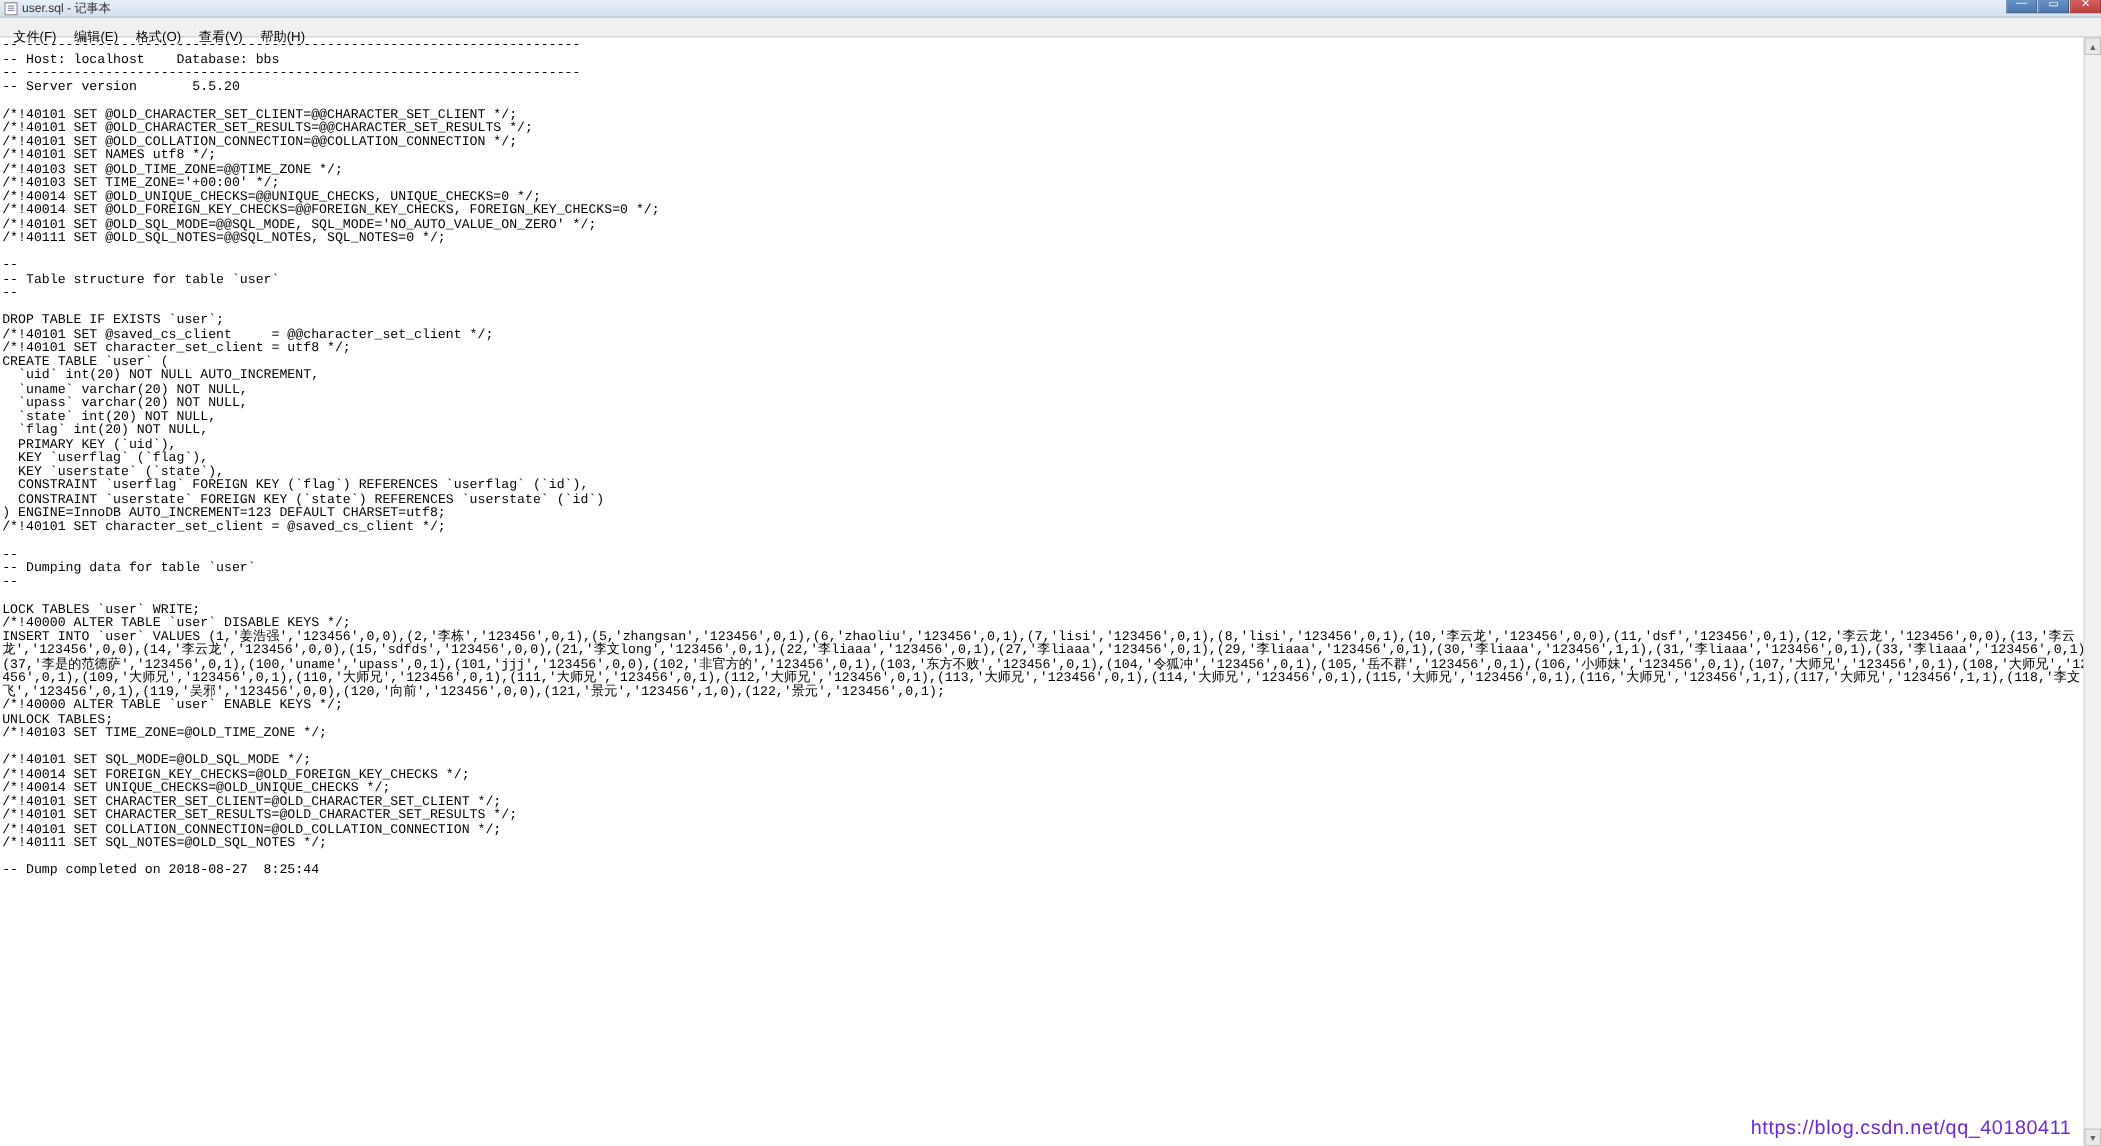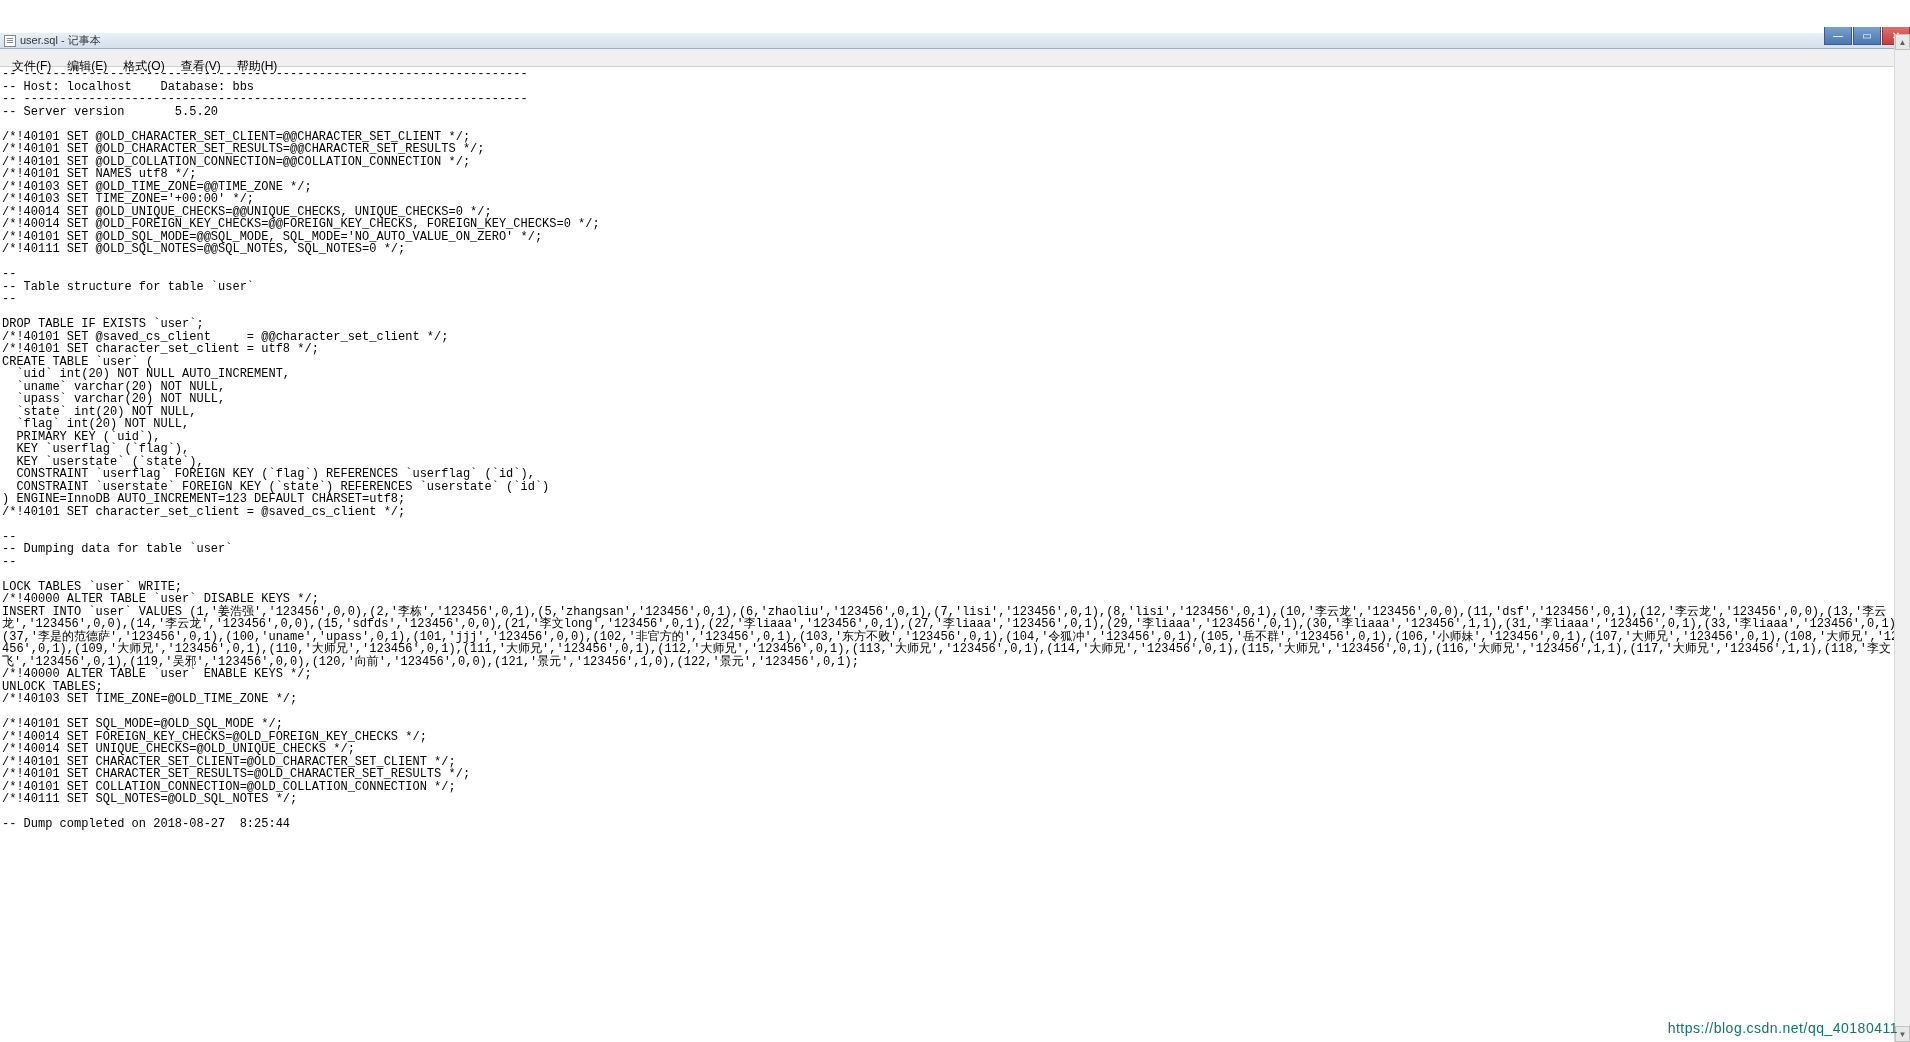--- a/index.html
+++ b/index.html
@@ -13,21 +13,20 @@
     .titlebar {
       height: 16px;
       background: linear-gradient(#e8f0f8, #d4e0ec);
       border-bottom: 1px solid #a0b0c0;
       display: flex;
       align-items: center;
       padding: 0 4px;
       font-size: 11px;
       color: #333;
       position: relative;
-      margin-top: 33px;
     }
     .doc-icon {
       width: 12px;
       height: 12px;
       background: #fff;
       border: 1px solid #888;
       margin-right: 4px;
       position: relative;
     }
     .doc-icon::before {
@@ -74,23 +73,23 @@
       white-space: pre-wrap;
       word-break: break-all;
       padding: 1px 2px;
       height: calc(100% - 34px);
       overflow: hidden;
       color: #000;
     }
     .watermark {
       position: absolute;
       bottom: 6px;
-      right: 12px;
-      font-size: 14px;
-      color: #0f766e;
+      right: 27px;
+      font-size: 18px;
+      color: #6d28d9;
       font-family: Arial, sans-serif;
       letter-spacing: 0.5px;
     }
     .scrollbar-v {
       position: absolute;
       right: 0;
       top: 34px;
       bottom: 0;
       width: 16px;
       background: #f0f0f0;

